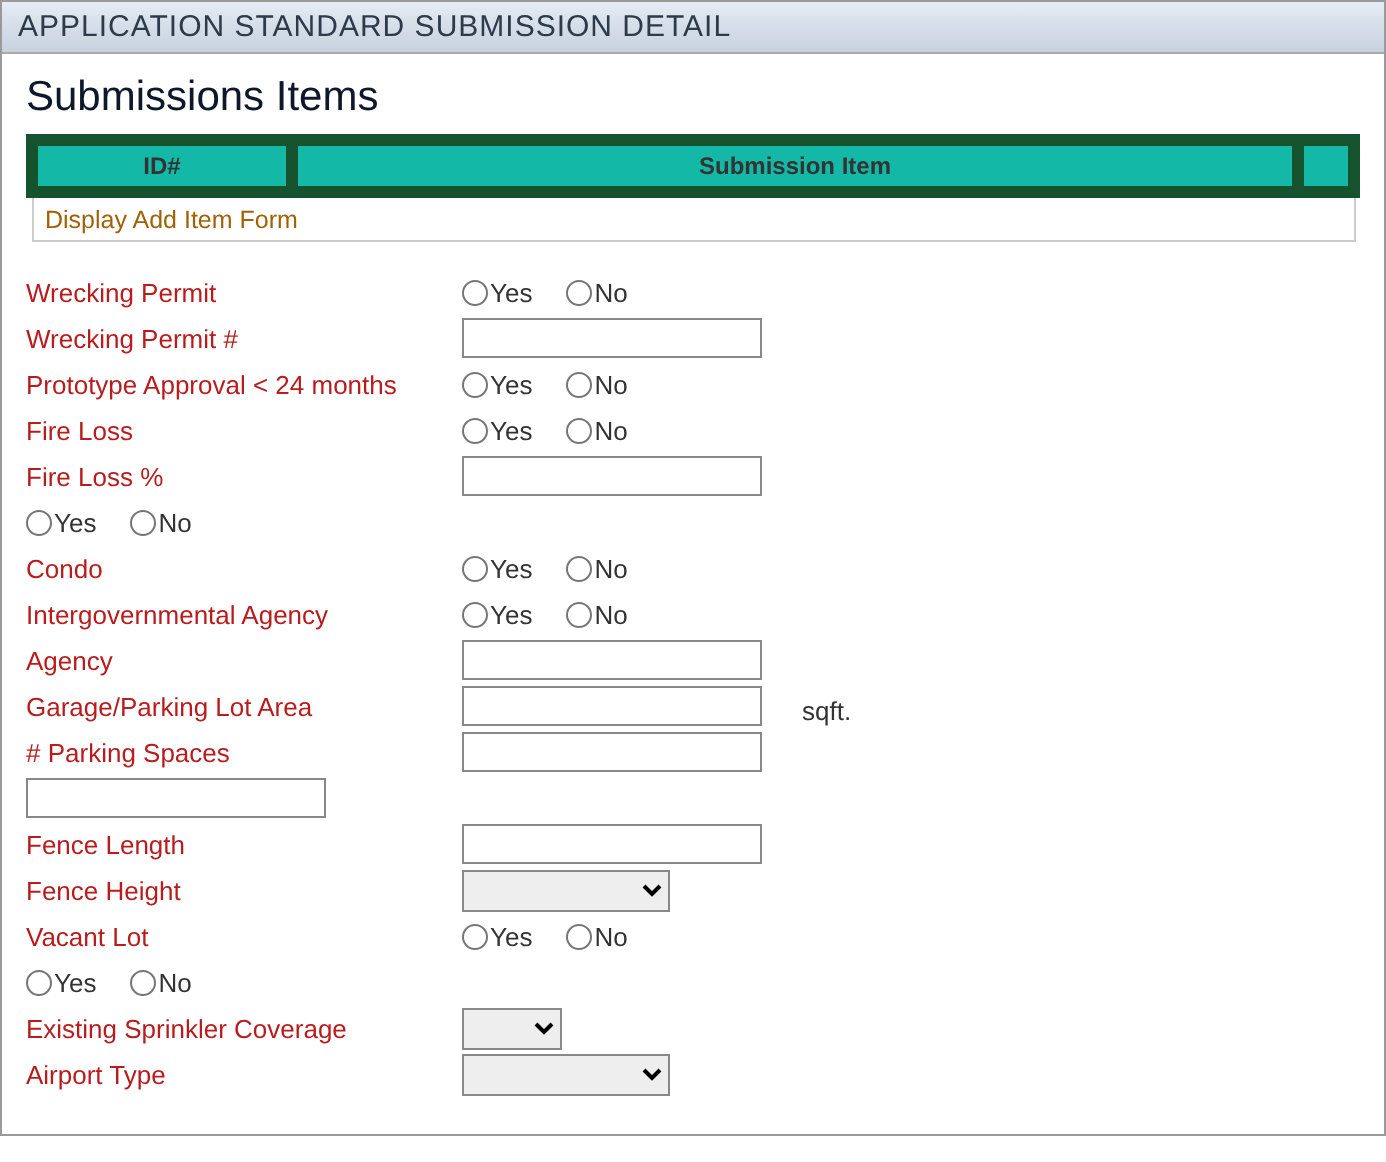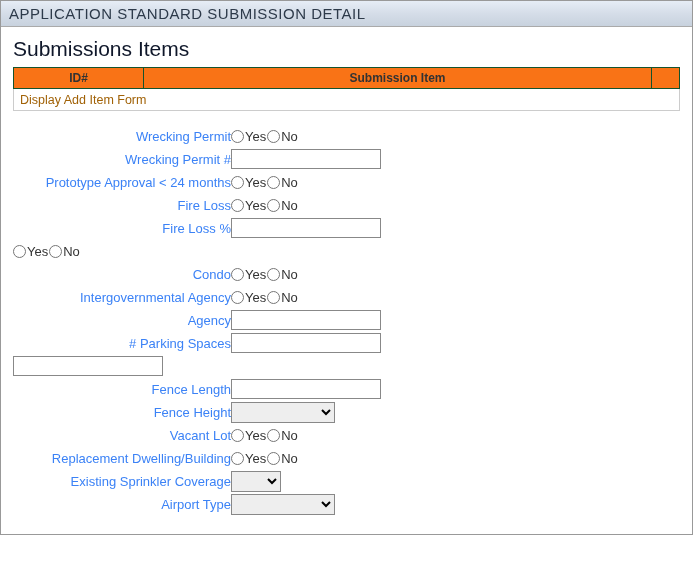--- a/index.html
+++ b/index.html
@@ -31,22 +31,22 @@
       font-weight: normal;
       color: #0f172a;
       margin-bottom: 6px;
     }
     .items-table {
       width: 100%;
       border-collapse: collapse;
       margin-bottom: 14px;
     }
     .items-table th {
-      background: #f97316;
-      border: 1px solid #14532d;
+      background: #14b8a6;
+      border: 6px solid #14532d;
       font-weight: bold;
       font-size: 12px;
       padding: 3px 6px;
       color: #333;
       text-align: center;
     }
     .items-table th.id-col { width: 130px; }
     .items-table th.last-col { width: 28px; }
     .items-table td.link-row {
       border: 1px solid #ccc;
@@ -61,27 +61,26 @@
     .form-row {
       display: flex;
       align-items: center;
       min-height: 22px;
       margin-bottom: 1px;
       font-size: 13px;
     }
     .form-row .label {
       width: 218px;
       padding-left: 0;
-      color: #3b82f6;
-      text-align: right;
+      color: #b91c1c;
     }
     .form-row .control {
       display: flex;
       align-items: flex-end;
-      gap: 0;
+      gap: 16px;
     }
     .radio-wrap {
       display: inline-flex;
       align-items: center;
       margin-right: 0;
     }
     .radio-wrap input[type="radio"] {
       margin: 0 1px 0 0;
       width: 13px;
       height: 13px;
@@ -238,20 +237,27 @@
       </div>
     </div>
 
     <div class="form-row">
       <div class="label">Agency</div>
       <div class="control">
         <input type="text" value="" style="">
       </div>
     </div>
 
+    <div class="form-row">
+      <div class="label">Garage/Parking Lot Area</div>
+      <div class="control">
+        <input type="text" value="" style="">
+        <span class="suffix">sqft.</span>
+      </div>
+    </div>
 
     <div class="form-row">
       <div class="label"># Parking Spaces</div>
       <div class="control">
         <input type="text" value="" style="">
       </div>
     </div>
 
     <div class="form-row">
       <div class="control">
@@ -281,21 +287,20 @@
             <span>Yes</span>
           </label>
         <label class="radio-wrap">
             <input type="radio" name="vl" style="">
             <span>No</span>
           </label>
       </div>
     </div>
 
     <div class="form-row">
-      <div class="label">Replacement Dwelling/Building</div>
       <div class="control">
         <label class="radio-wrap">
             <input type="radio" name="rd" style="">
             <span>Yes</span>
           </label>
         <label class="radio-wrap">
             <input type="radio" name="rd" style="">
             <span>No</span>
           </label>
       </div>

